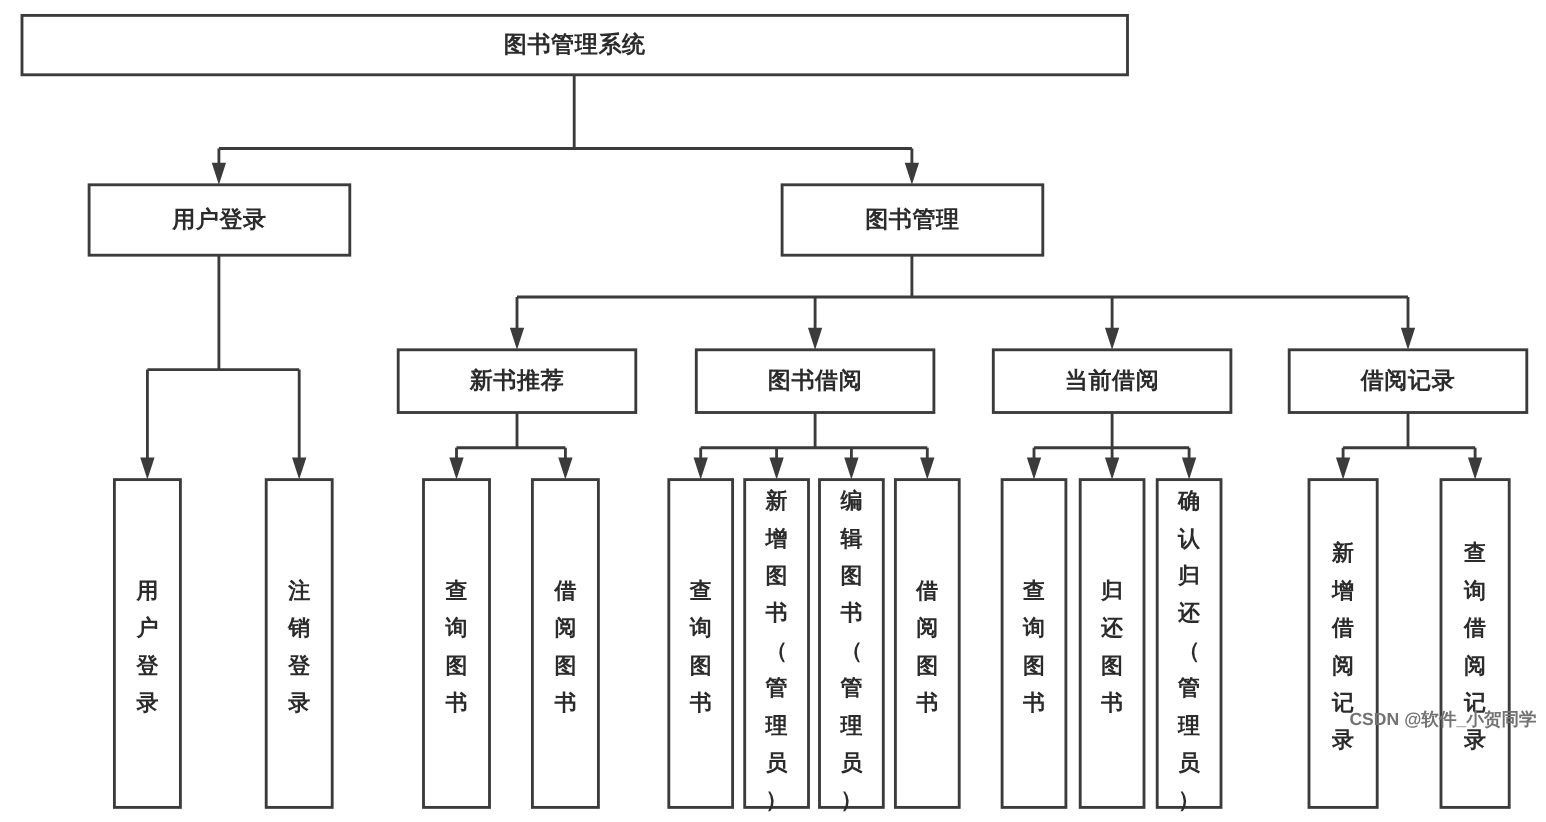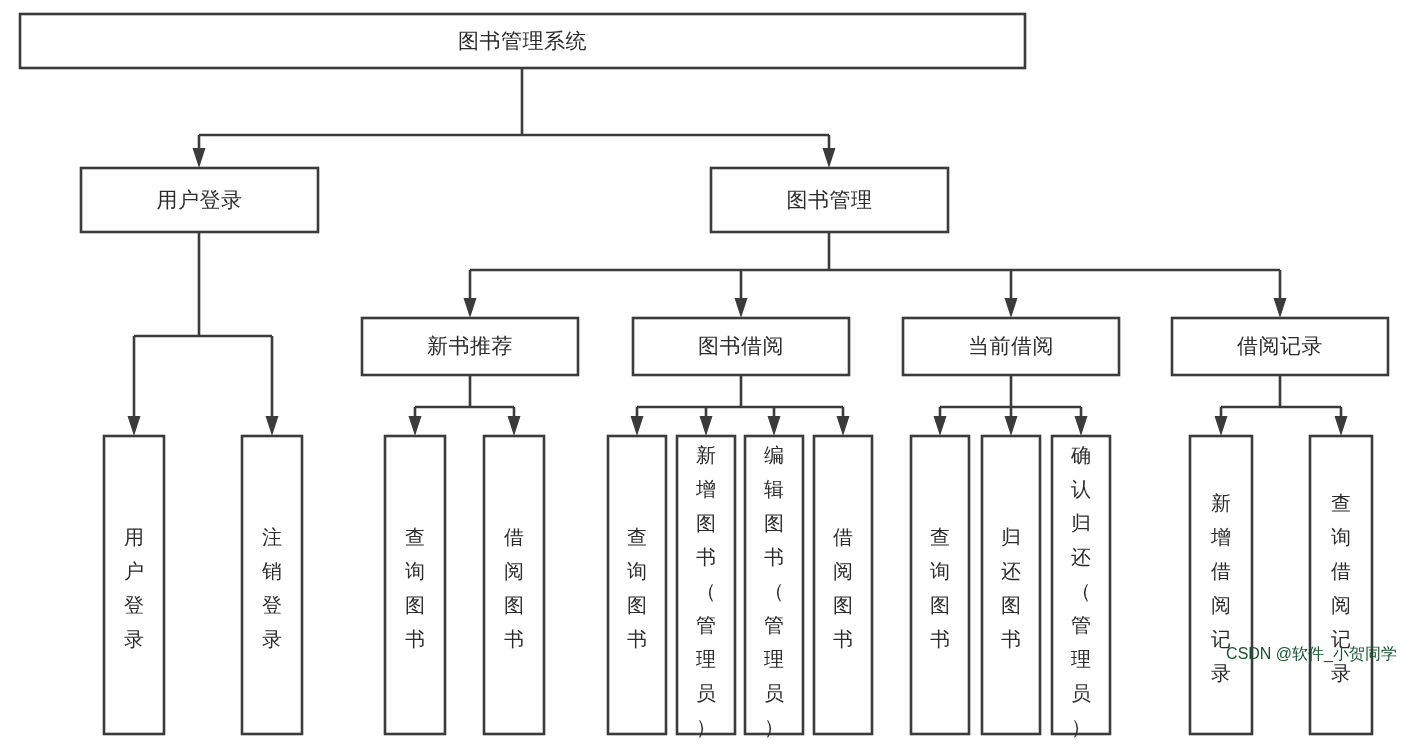--- a/index.html
+++ b/index.html
@@ -12,20 +12,21 @@
     width: 1405px;
     height: 747px;
     font-family: "Liberation Sans", "DejaVu Sans", sans-serif;
     overflow: hidden;
     position: relative;
   }
   #diagram-root {
     position: relative;
     width: 1405px;
     height: 669px;
+    font-weight: bold;
   }
   svg.diagram-canvas {
     display: block;
     width: 1405px;
     height: 747px;
   }
   .node-box {
     fill: #ffffff;
     stroke: #3b3b3b;
     stroke-width: 2.6;
@@ -53,21 +54,21 @@
   .connector-arrow {
     fill: #3b3b3b;
     stroke: none;
   }
   .watermark-text {
     position: absolute;
     right: 8px;
     bottom: 4px;
     font-family: "Liberation Sans", "DejaVu Sans", sans-serif;
     font-size: 16px;
-    color: #14532d;
+    color: #737373;
     white-space: nowrap;
     user-select: none;
   }
 </style>
 </head>
 <body>
 
 <div id="diagram-root">
   <svg class="diagram-canvas" id="diagram-canvas" viewBox="0 0 1405 747">
       <g>

